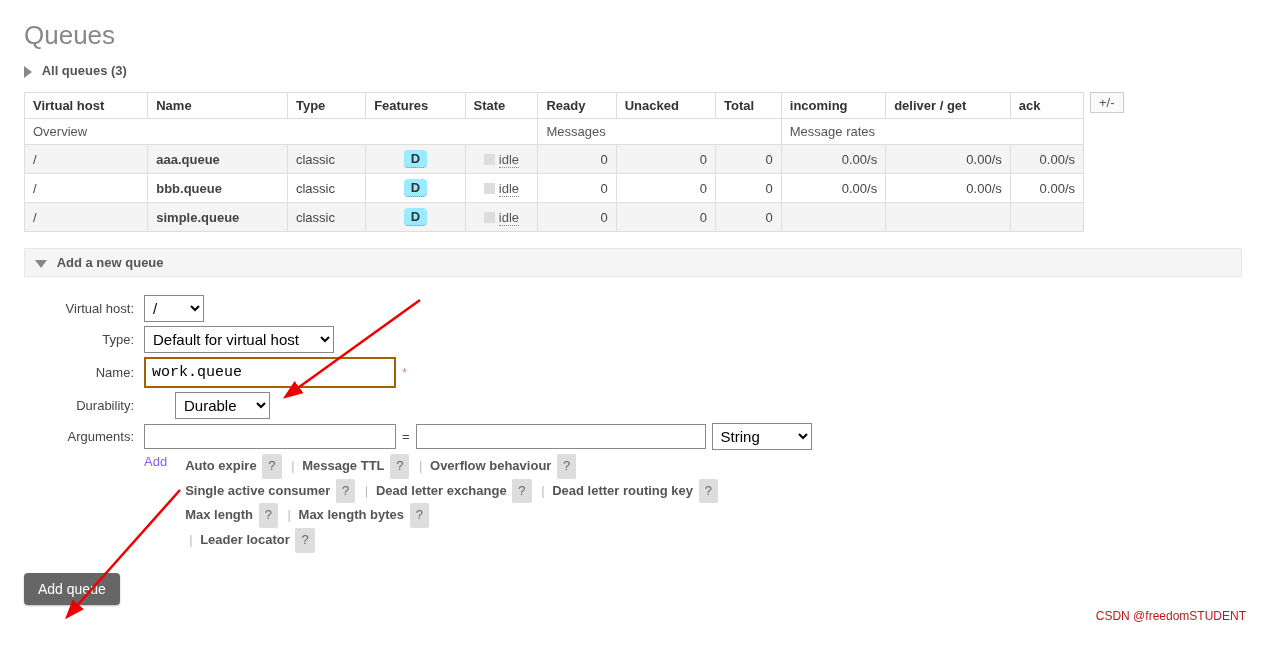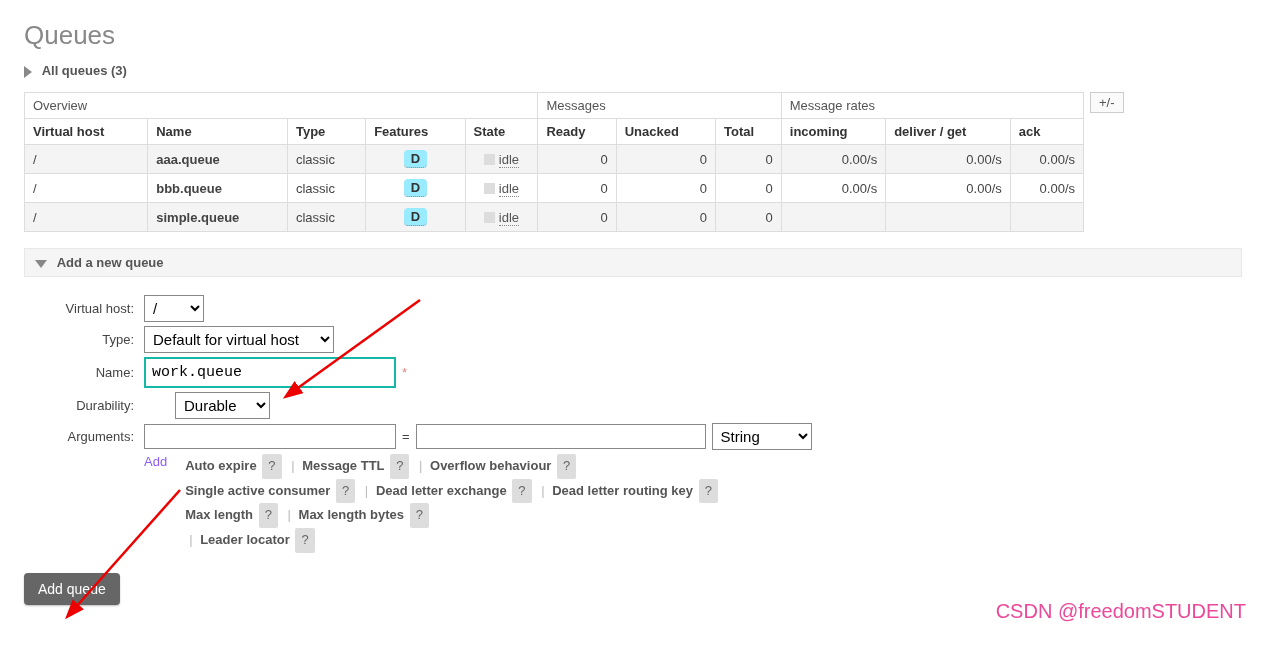--- a/index.html
+++ b/index.html
@@ -104,21 +104,21 @@
   .form-row { display: flex; align-items: center; margin: 4px 0; }
   .form-label { width: 120px; text-align: right; padding-right: 10px; color: #444; }
   select, input[type=text] {
     font-family: inherit;
     font-size: 15px;
     padding: 3px 4px;
     border: 1px solid #888;
     background: #fff;
   }
   input.name-field {
-    border: 2px solid #14b8a6;
+    border: 2px solid #a16207;
     font-family: "Courier New", monospace;
     width: 252px;
     padding: 5px 6px;
   }
   .req { color: #d88; margin-left: 6px; }
   .add-link { color: #8b5cf6; cursor: pointer; }
   .arg-hints {
     margin-left: 48px;
     line-height: 1.9;
     color: #555;
@@ -141,56 +141,56 @@
     border-radius: 4px;
     padding: 8px 14px;
     font-size: 14px;
     cursor: pointer;
     margin-top: 16px;
     box-shadow: 0 1px 2px rgba(0,0,0,.25);
   }
   .watermark {
     position: absolute;
     right: 16px; bottom: 2px;
-    color: #ec4899;
-    font-size: 20px;
+    color: #b91c1c;
+    font-size: 12px;
     pointer-events: none;
   }
   svg.arrow { position: absolute; pointer-events: none; }
 </style>
 </head>
 <body>
 
 <h1>Queues</h1>
 
 <div class="section-header">
   <span class="tri right"></span>
   <b>All queues (3)</b>
 </div>
 
 <div style="display:flex;align-items:flex-start;">
 <table class="list">
   <thead>
-    <tr>
-      <th class="group" colspan="5">Overview</th>
-      <th class="group" colspan="3">Messages</th>
-      <th class="group" colspan="3">Message rates</th>
-    </tr>
     <tr>
       <th class="col">Virtual host</th>
       <th class="col">Name</th>
       <th class="col">Type</th>
       <th class="col">Features</th>
       <th class="col">State</th>
       <th class="col">Ready</th>
       <th class="col">Unacked</th>
       <th class="col">Total</th>
       <th class="col">incoming</th>
       <th class="col">deliver / get</th>
       <th class="col">ack</th>
+    </tr>
+    <tr>
+      <th class="group" colspan="5">Overview</th>
+      <th class="group" colspan="3">Messages</th>
+      <th class="group" colspan="3">Message rates</th>
     </tr>
   </thead>
   <tbody id="tbody">
         <tr class="alt">
           <td>/</td>
           <td><b>aaa.queue</b></td>
           <td>classic</td>
           <td class="c"><span class="badge-d">D</span></td>
           <td class="c"><span class="state-dot"></span><span class="state-text">idle</span></td>
           <td class="r">0</td>

